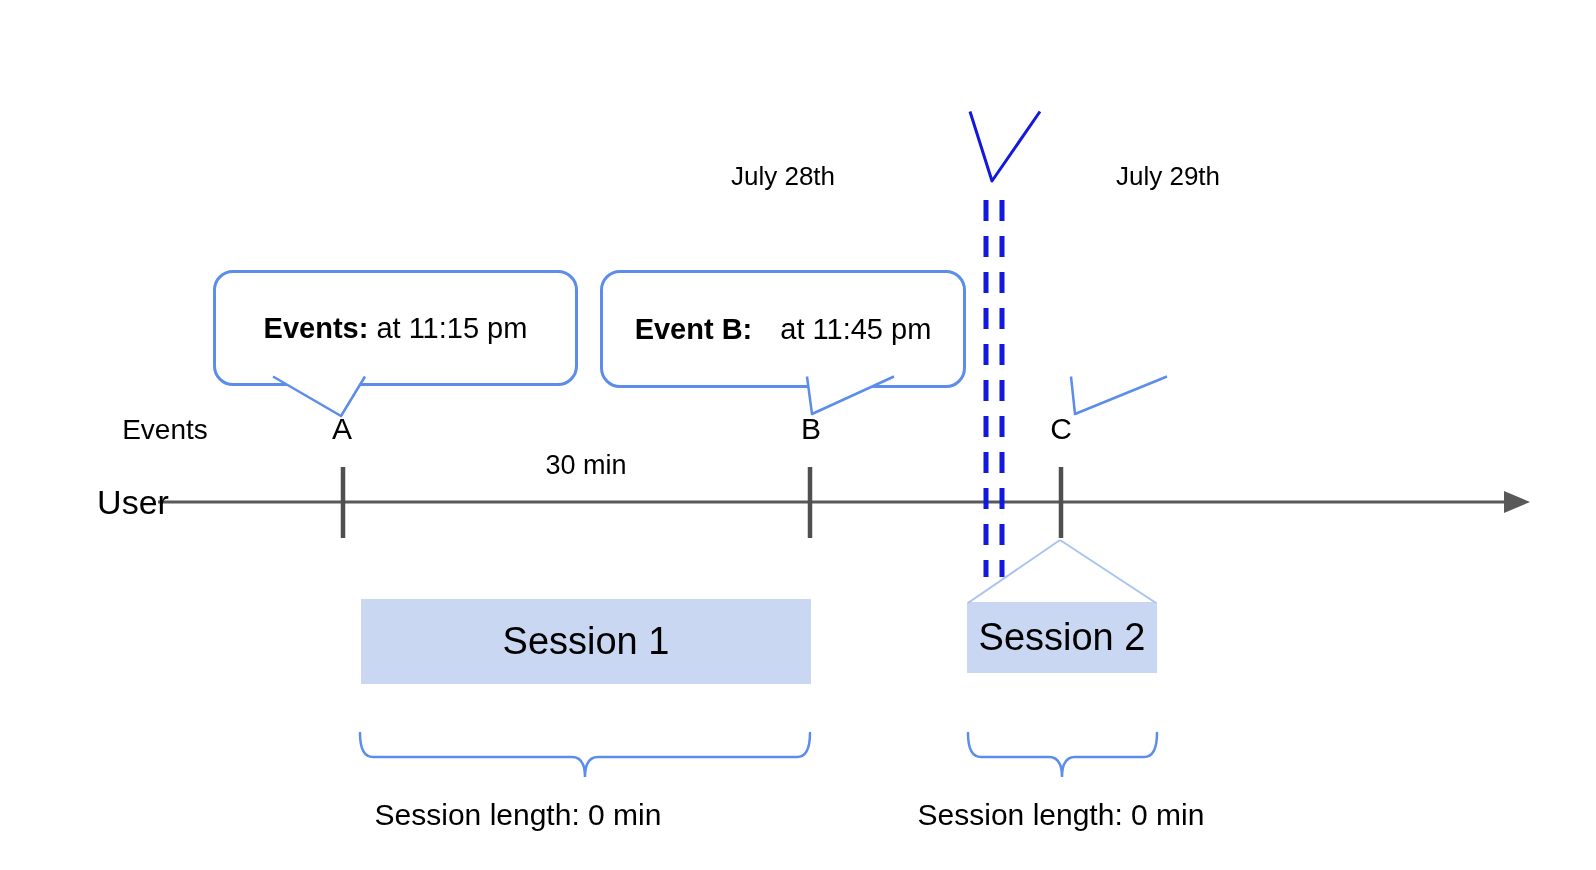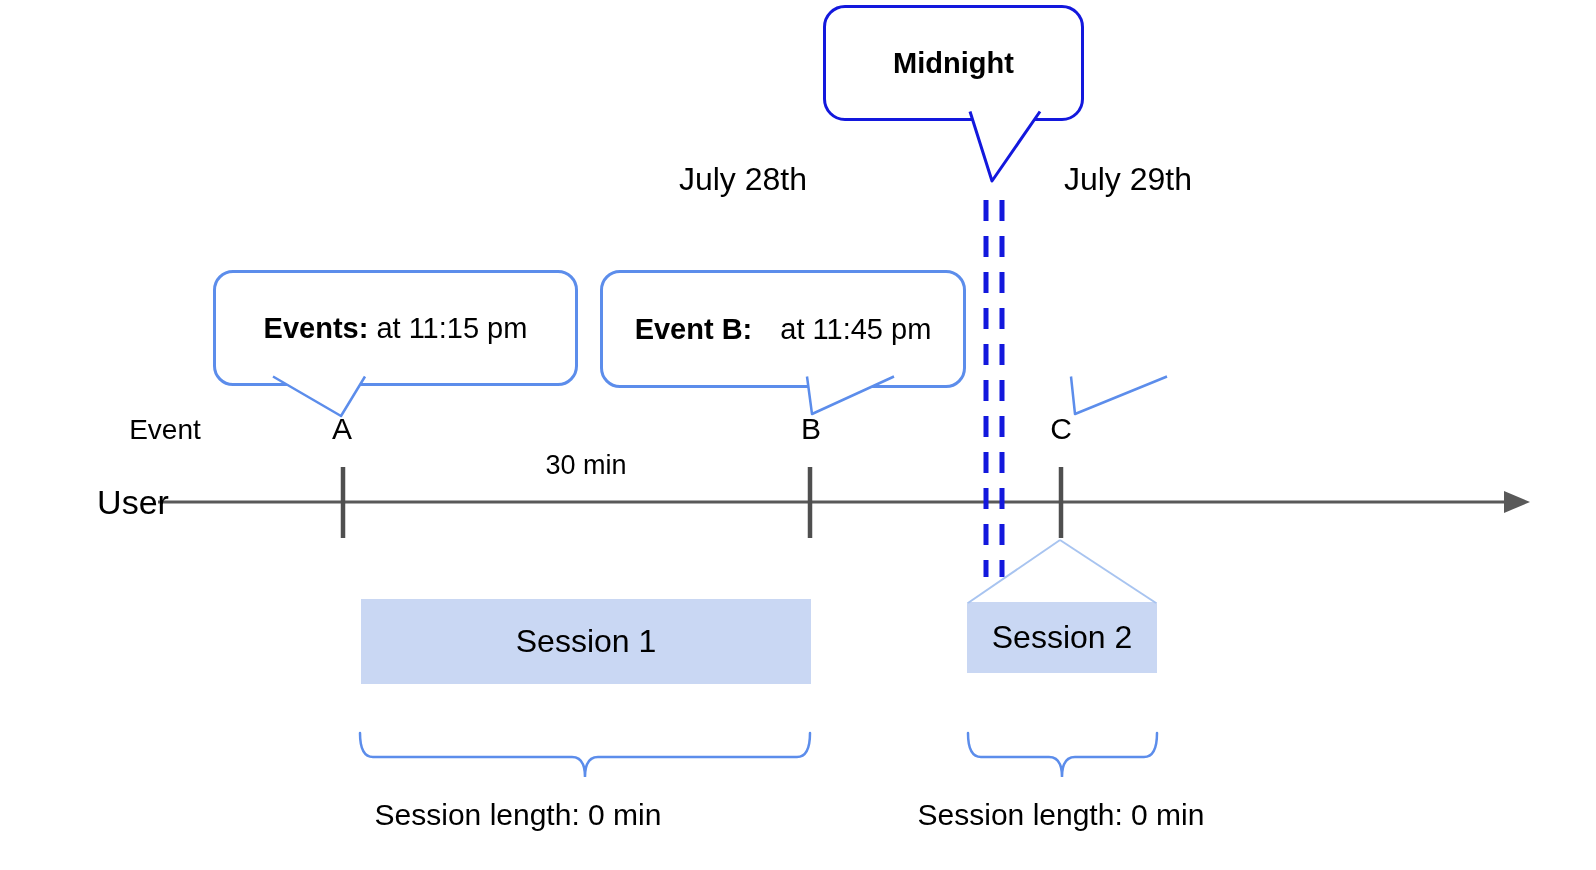--- a/index.html
+++ b/index.html
@@ -28,30 +28,30 @@
   .bubble-midnight{
     left:823px;top:5px;width:255px;height:110px;
     border:3px solid var(--midnight-blue,#1318dd);border-radius:22px;
     font-weight:bold;font-size:29px;
   }
   .bubble-login {left:213px;top:270px;width:359px;height:110px;}
   .bubble-eventb{left:600px;top:270px;width:360px;height:112px;gap:20px;}
   .bubble-logout{left:1018px;top:270px;width:360px;height:112px;}
 
   .txt{position:absolute;transform:translateX(-50%);white-space:nowrap;}
-  .date-label{top:161px;font-size:32px;}
+  .date-label{top:161px;font-size:26px;margin-left:40px;}
   .marker{top:412px;font-size:30px;}
   .events-label{left:165px;top:414px;font-size:28px;}
   .user-label{left:95px;top:483px;font-size:34px;margin-left:38px;}
   .interval-label{left:586px;top:450px;font-size:27px;}
   .length-label{top:798px;font-size:30px;}
 
   .session-box{
     position:absolute;background:var(--session-fill,#c9d7f3);
-    display:flex;align-items:center;justify-content:center;font-size:32px;
+    display:flex;align-items:center;justify-content:center;font-size:38px;
   }
   .session-1{left:361px;top:599px;width:450px;height:85px;}
   .session-2{left:967px;top:602px;width:190px;height:71px;}
 </style>
 </head>
 <body>
 
 <div class="canvas">
 
   <div class="session-box session-1">
@@ -73,41 +73,38 @@
     <line class="dash" x1="986" y1="200" x2="986" y2="577"></line>
     <line class="dash" x1="1002" y1="200" x2="1002" y2="577"></line>
 
     <line class="funnel" x1="1060" y1="540" x2="968" y2="603"></line>
     <line class="funnel" x1="1060" y1="540" x2="1156" y2="603"></line>
 
     <path class="brace" d="M 360,733 Q 360,757 373,757 L 572,757 Q 585,757 585,777 Q 585,757 598,757 L 797,757 Q 810,757 810,733"></path>
     <path class="brace" d="M 968,733 Q 968,757 981,757 L 1049,757 Q 1062,757 1062,777 Q 1062,757 1075,757 L 1144,757 Q 1157,757 1157,733"></path>
   </svg>
 
-  <div class="bubble bubble-midnight">
-    <span>Midnight</span>
-  </div>
   <div class="bubble bubble-login">
     <b>Events:</b><span> at 11:15 pm</span>
   </div>
   <div class="bubble bubble-eventb">
     <b>Event B:</b><span> at 11:45 pm</span>
   </div>
 
   <svg class="layer" viewBox="0 0 1596 870">
     <path class="tail-dark" d="M 970,111.5 L 992,181 L 1040,111.5"></path>
     <path class="tail" d="M 273,376.5 L 341,416 L 365,376.5"></path>
     <path class="tail" d="M 807,376.5 L 812,414 L 894,376.5"></path>
     <path class="tail" d="M 1071,376.5 L 1075,414 L 1167,376.5"></path>
   </svg>
 
   <div class="txt date-label" style="left:743px;">July 28th</div>
   <div class="txt date-label" style="left:1128px;">July 29th</div>
 
-  <div class="txt events-label">Event</div>
+  <div class="txt events-label">Events</div>
   <div class="txt user-label">User</div>
   <div class="txt interval-label">30 min</div>
 
   <div class="txt marker" style="left:342px;">A</div>
   <div class="txt marker" style="left:811px;">B</div>
   <div class="txt marker" style="left:1061px;">C</div>
 
   <div class="txt length-label" style="left:518px;">Session length: 0 min</div>
   <div class="txt length-label" style="left:1061px;">Session length: 0 min</div>
 

